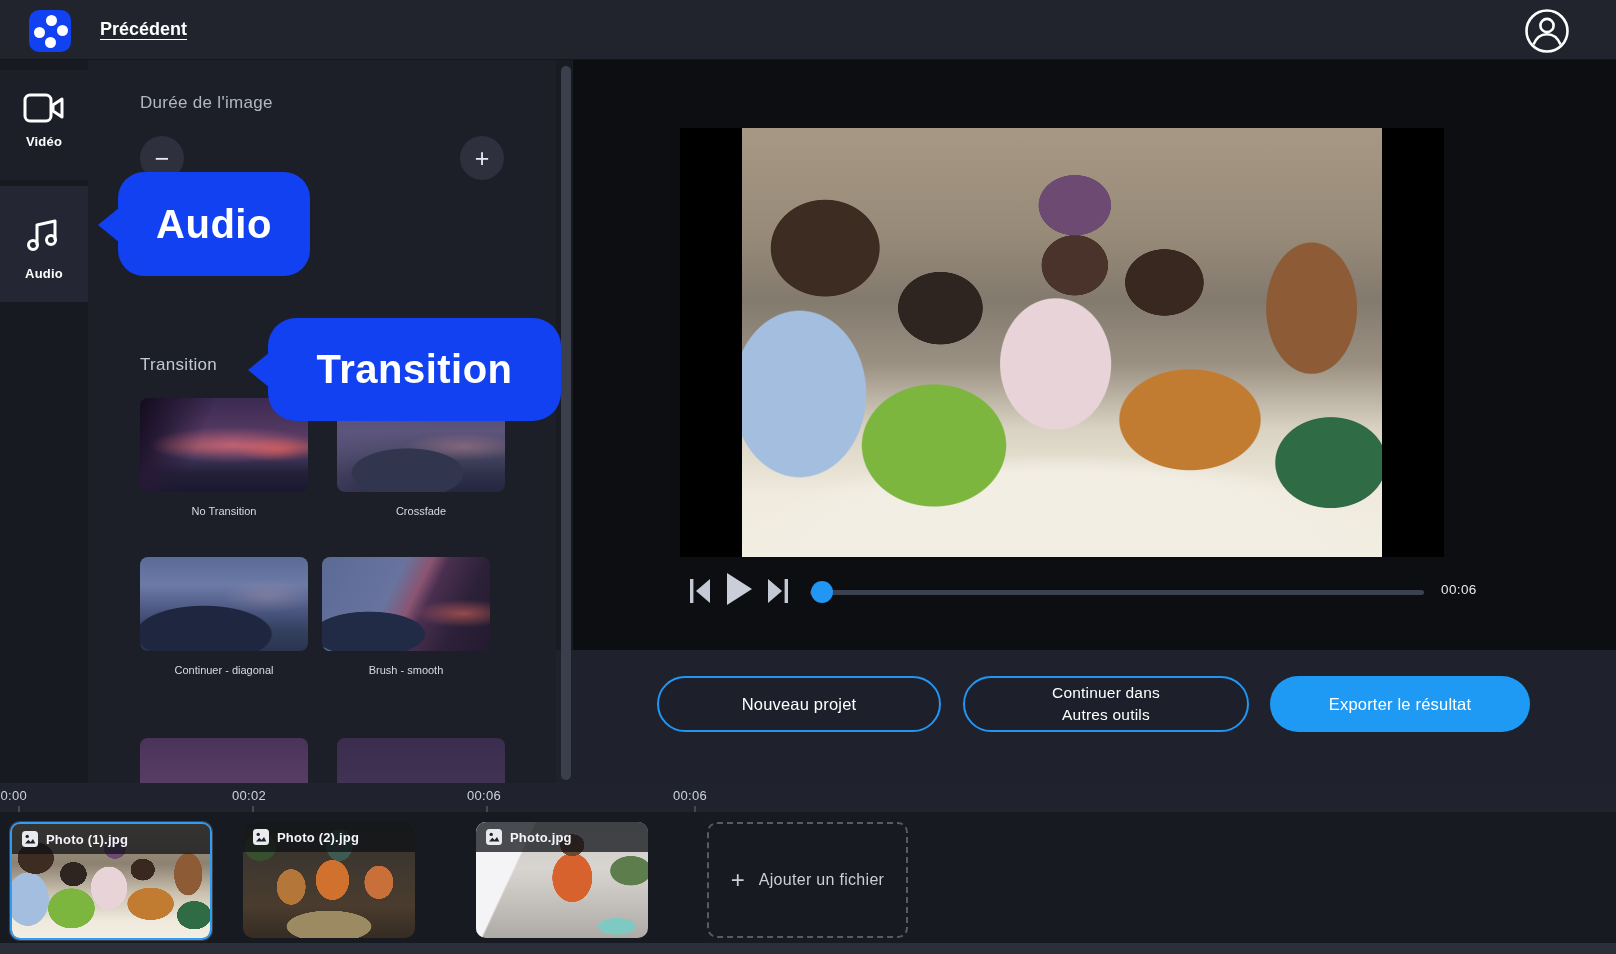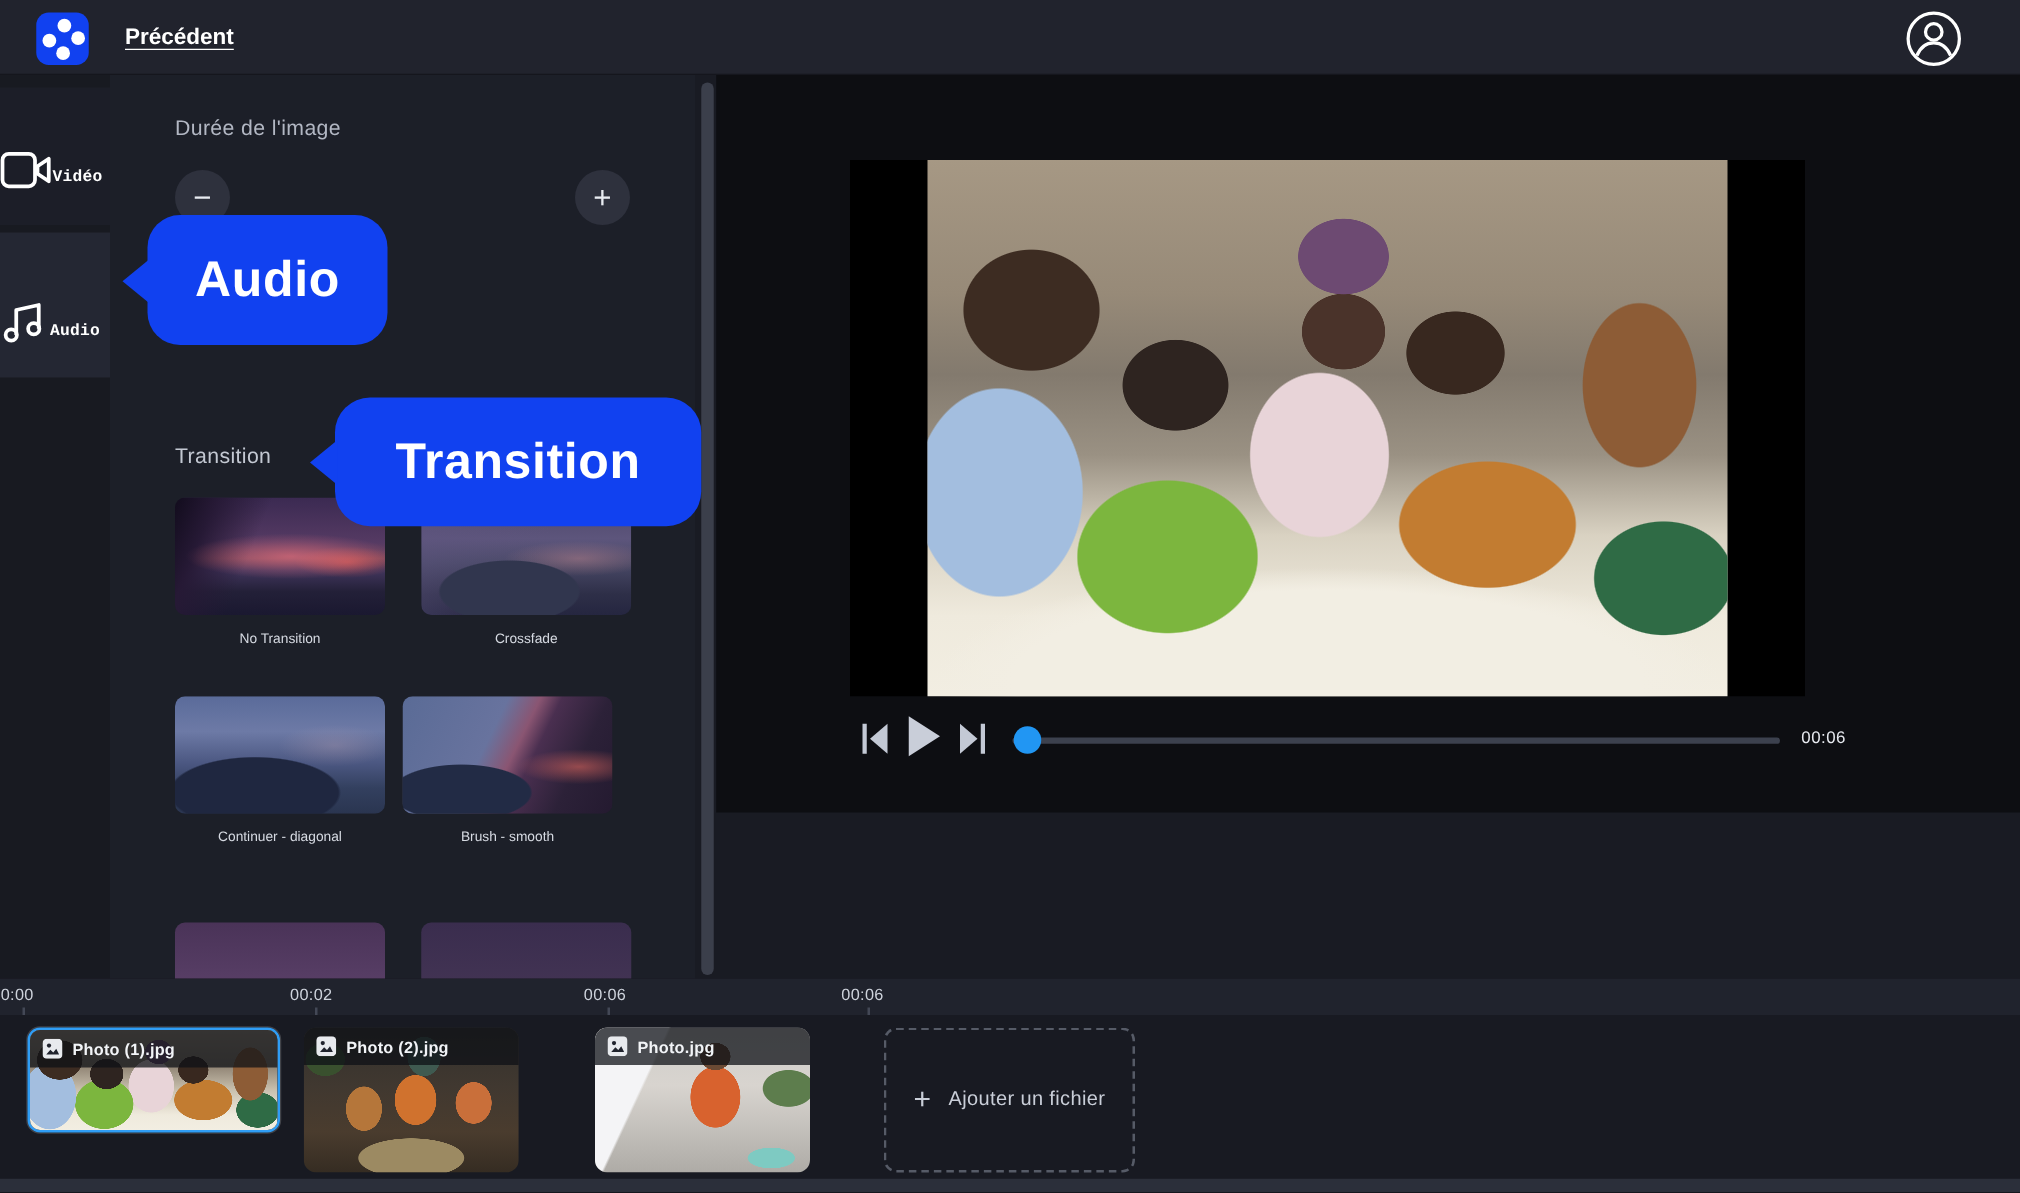--- a/index.html
+++ b/index.html
@@ -18,21 +18,21 @@
   .logo i{position:absolute;background:#fff;border-radius:50%;width:11px;height:11px;}
   .logo .d1{left:17px;top:5px;}
   .logo .d2{left:5px;top:17px;}
   .logo .d3{left:28px;top:15px;}
   .logo .d4{left:16px;top:27px;}
   .back-link{position:absolute;left:100px;top:19px;font-size:18px;font-weight:bold;color:#fff;text-decoration:underline;text-underline-offset:4px;cursor:pointer;}
   .avatar{position:absolute;left:1524px;top:8px;width:46px;height:46px;cursor:pointer;}
 
   
   .sidebar{position:absolute;left:0;top:60px;width:88px;height:723px;background:#181a21;z-index:3;}
-  .side-item{position:absolute;left:0;width:88px;display:flex;flex-direction:row;align-items:center;cursor:pointer;font-family:Liberation Mono, monospace;}
+  .side-item{position:absolute;left:0;width:88px;display:flex;flex-direction:column;align-items:center;cursor:pointer;}
   .side-item-video{top:10px;height:110px;background:#1c1e28;padding-top:22px;}
   .side-item-audio{top:126px;height:116px;background:#242733;padding-top:30px;}
   .side-item .lbl{margin-top:10px;font-size:13px;font-weight:bold;color:#fff;letter-spacing:.2px;}
 
   
   .panel{position:absolute;left:88px;top:60px;width:468px;height:723px;background:#1c1f28;overflow:hidden;z-index:2;}
   .panel-title{position:absolute;left:52px;top:33px;font-size:17px;color:#b2b7c3;letter-spacing:.3px;}
   .round-btn{position:absolute;top:76px;width:44px;height:44px;border-radius:50%;background:#2e313d;color:#e8ebf1;font-size:25px;line-height:42px;text-align:center;cursor:pointer;border:none;}
   .btn-minus{left:52px;}
   .btn-plus{left:372px;}
@@ -265,34 +265,46 @@
       <svg width="24" height="28" viewBox="0 0 24 28">
         <path d="M2 2l14 12L2 26z" fill="#c3c9d5"></path>
         <rect x="18.6" y="2" width="3.4" height="24" fill="#c3c9d5"></rect>
       </svg>
     </div>
     <div class="slider"></div>
     <div class="slider-thumb"></div>
     <div class="time">00:06</div>
   </div>
 
+  <div class="actions">
+    <button class="act-btn btn-outline btn-new">
+      <span>Nouveau projet</span>
+    </button>
+    <button class="act-btn btn-outline btn-continue">
+      <span>Continuer dans</span>
+      <span>Autres outils</span>
+    </button>
+    <button class="act-btn btn-export">
+      <span>Exporter le résultat</span>
+    </button>
+  </div>
 
   <div class="timeline">
     <div class="ruler">
       <span class="tick-lbl" style="left:10px">00:00</span>
       <span class="tick-lbl" style="left:249px">00:02</span>
       <span class="tick-lbl" style="left:484px">00:06</span>
       <span class="tick-lbl" style="left:690px">00:06</span>
       <span class="tick" style="left:18px"></span>
       <span class="tick" style="left:252px"></span>
       <span class="tick" style="left:486px"></span>
       <span class="tick" style="left:694px"></span>
     </div>
 
-    <div class="clip selected" style="left:22px;width:202px;height:84px">
+    <div class="clip selected" style="left:10px;width:202px;height:118px">
       <div class="clip-strip">
         <svg width="16" height="16" viewBox="0 0 16 16">
           <rect x="0" y="0" width="16" height="16" rx="3.5" fill="#e8eaee"></rect>
           <circle cx="5.2" cy="5.4" r="1.7" fill="#20232d"></circle>
           <path d="M3 12.6l3.3-3.8 2.3 2.2 2.4-3 2.3 4.6z" fill="#20232d"></path>
         </svg>
         <span class="clip-name">Photo (1).jpg</span>
       </div>
       <div class="clip-img img-team"></div>
     </div>

